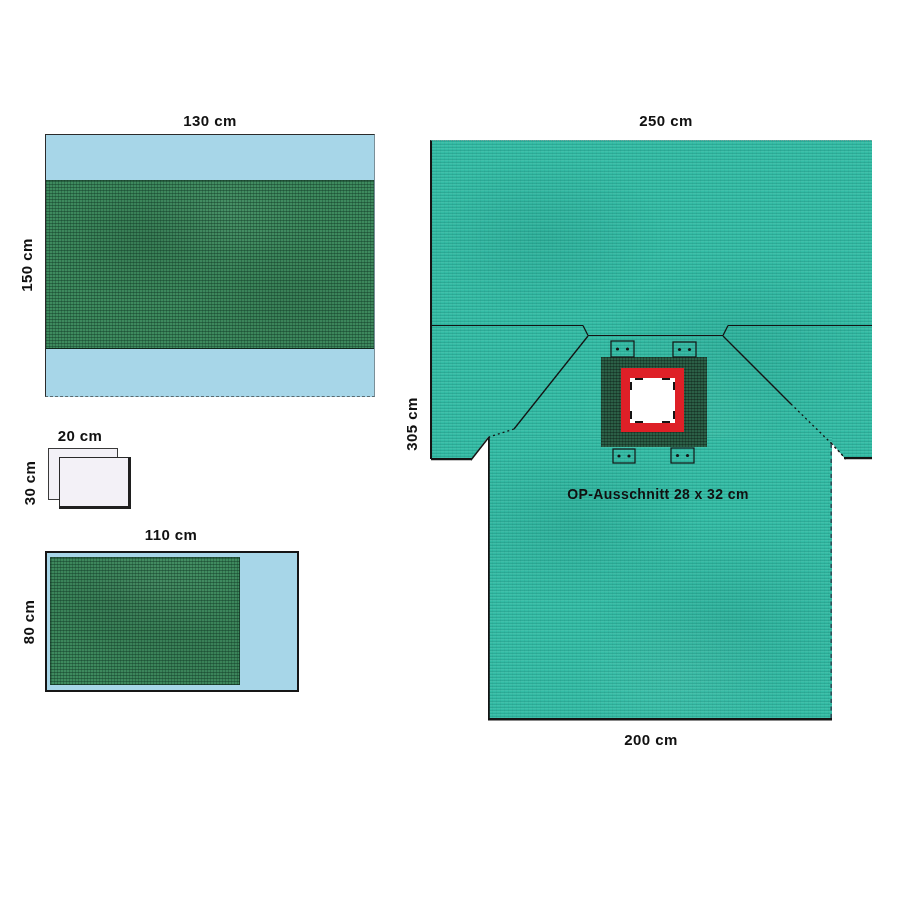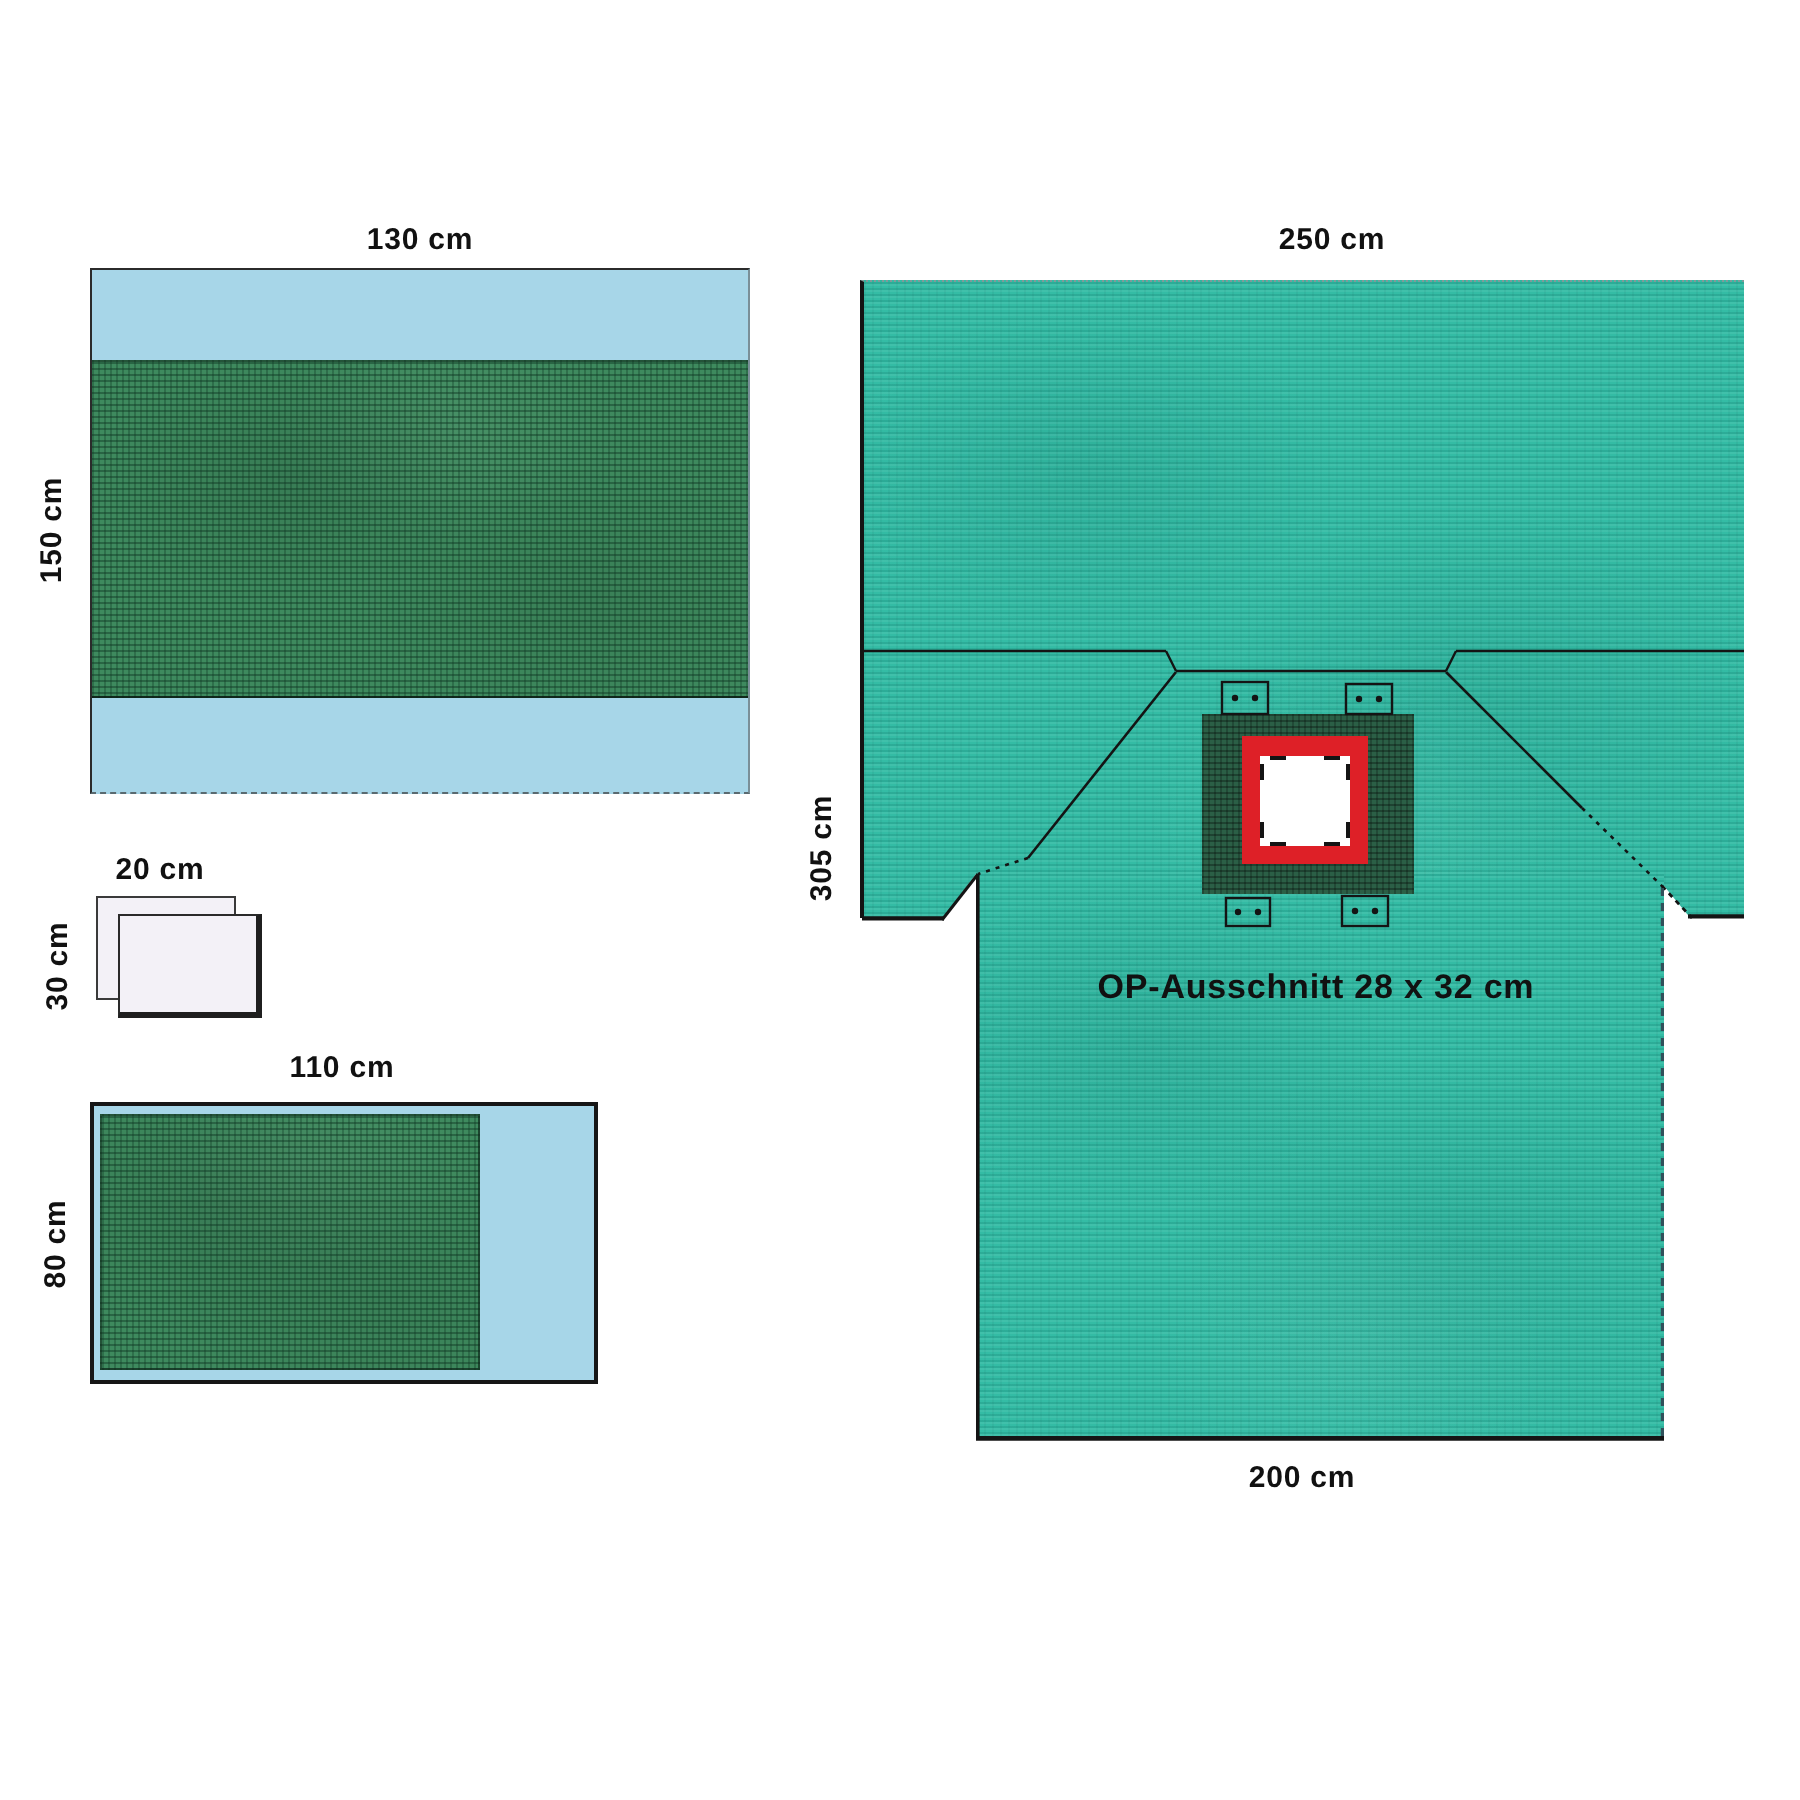--- a/index.html
+++ b/index.html
@@ -157,16 +157,16 @@
       <line x1="631" y1="411" x2="631" y2="419"></line>
       <line x1="674" y1="382" x2="674" y2="390"></line>
       <line x1="674" y1="411" x2="674" y2="419"></line>
       <line x1="635" y1="379" x2="643" y2="379"></line>
       <line x1="662" y1="379" x2="670" y2="379"></line>
       <line x1="635" y1="422" x2="643" y2="422"></line>
       <line x1="662" y1="422" x2="670" y2="422"></line>
     </g>
   </svg>
 
-  <div class="hlabel" style="left:658px;top:494px;font-size:17px;">OP-Ausschnitt 28 x 32 cm</div>
+  <div class="hlabel" style="left:658px;top:494px;font-size:14px;">OP-Ausschnitt 28 x 32 cm</div>
   <div class="hlabel" style="left:651px;top:739px;">200 cm</div>
 
 </div>
 
 </body></html>

